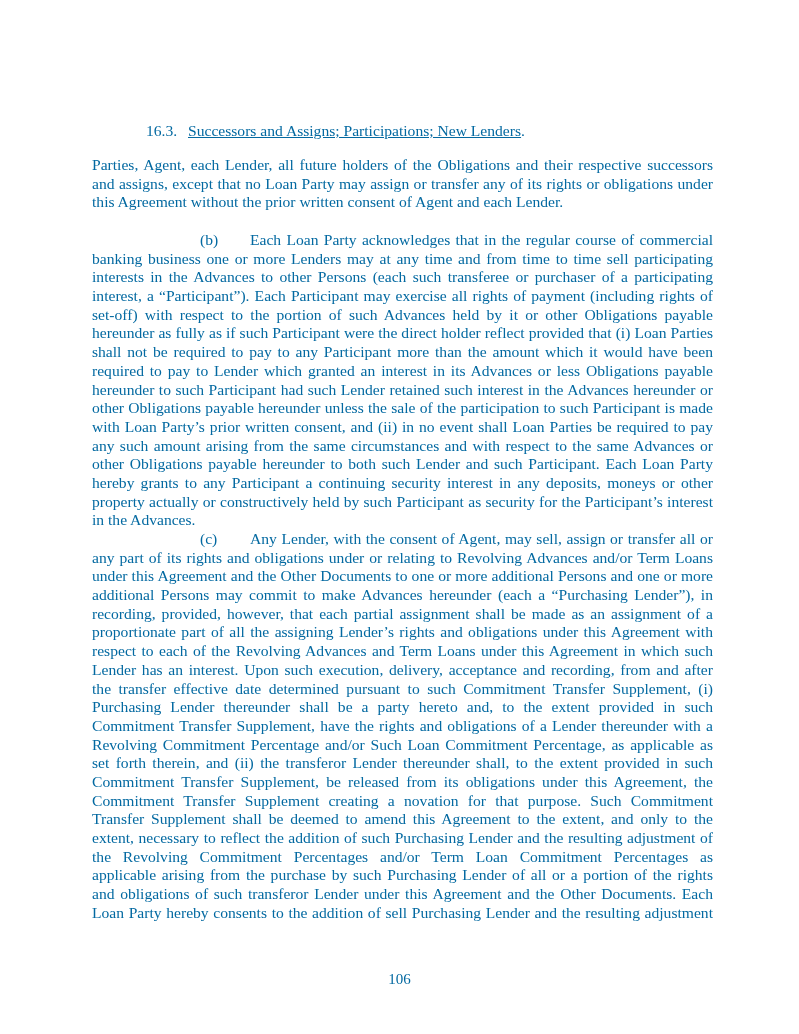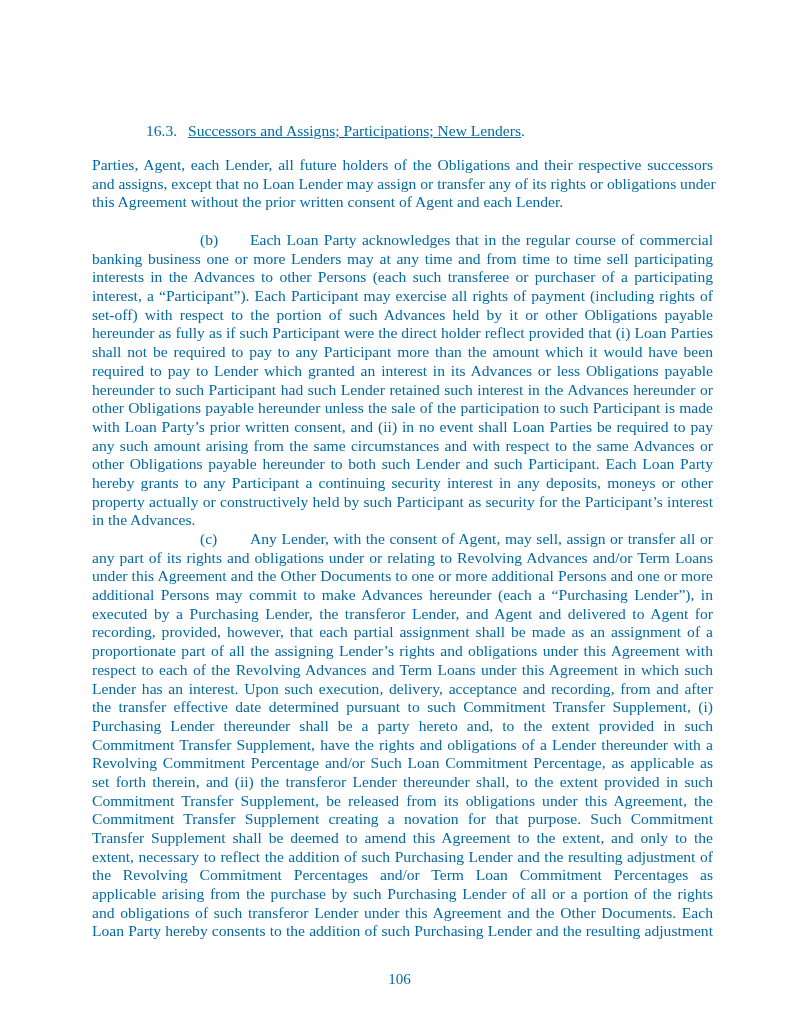--- a/index.html
+++ b/index.html
@@ -33,21 +33,21 @@
 <body>
 
 <div class="page">
 
   <div class="heading">
     <span class="num">16.3.</span><span class="title">Successors and Assigns; Participations; New Lenders</span><span>.</span>
   </div>
 
   <div class="para" style="top:156px;">
     <span class="line">Parties, Agent, each Lender, all future holders of the Obligations and their respective successors</span>
-    <span class="line">and assigns, except that no Loan Lender may assign or transfer any of its rights or obligations under</span>
+    <span class="line">and assigns, except that no Loan Party may assign or transfer any of its rights or obligations under</span>
     <span class="line last">this Agreement without the prior written consent of Agent and each Lender.</span>
   </div>
 
   <div class="para" style="top:231px;">
     <span class="line first"><span class="label">(b)</span><span>Each Loan Party acknowledges that in the regular course of commercial</span></span>
     <span class="line">banking business one or more Lenders may at any time and from time to time sell participating</span>
     <span class="line">interests in the Advances to other Persons (each such transferee or purchaser of a participating</span>
     <span class="line">interest, a “Participant”).  Each Participant may exercise all rights of payment (including rights of</span>
     <span class="line">set-off) with respect to the portion of such Advances held by it or other Obligations payable</span>
     <span class="line">hereunder as fully as if such Participant were the direct holder reflect provided that (i) Loan Parties</span>
@@ -61,34 +61,33 @@
     <span class="line">hereby grants to any Participant a continuing security interest in any deposits, moneys or other</span>
     <span class="line">property actually or constructively held by such Participant as security for the Participant’s interest</span>
     <span class="line last">in the Advances.</span>
   </div>
 
   <div class="para" style="top:530px;">
     <span class="line first"><span class="label">(c)</span><span>Any Lender, with the consent of Agent, may sell, assign or transfer all or</span></span>
     <span class="line">any part of its rights and obligations under or relating to Revolving Advances and/or Term Loans</span>
     <span class="line">under this Agreement and the Other Documents to one or more additional Persons and one or more</span>
     <span class="line">additional Persons may commit to make Advances hereunder (each a “Purchasing Lender”), in</span>
-    <span class="line">executed by a Purchasing Lender, the transferor Lender, and Agent and delivered to Agent for</span>
     <span class="line">recording, provided, however, that each partial assignment shall be made as an assignment of a</span>
     <span class="line">proportionate part of all the assigning Lender’s rights and obligations under this Agreement with</span>
     <span class="line">respect to each of the Revolving Advances and Term Loans under this Agreement in which such</span>
     <span class="line">Lender has an interest. Upon such execution, delivery, acceptance and recording, from and after</span>
     <span class="line">the transfer effective date determined pursuant to such Commitment Transfer Supplement, (i)</span>
     <span class="line">Purchasing Lender thereunder shall be a party hereto and, to the extent provided in such</span>
     <span class="line">Commitment Transfer Supplement, have the rights and obligations of a Lender thereunder with a</span>
     <span class="line">Revolving Commitment Percentage and/or Such Loan Commitment Percentage, as applicable as</span>
     <span class="line">set forth therein, and (ii) the transferor Lender thereunder shall, to the extent provided in such</span>
     <span class="line">Commitment Transfer Supplement, be released from its obligations under this Agreement, the</span>
     <span class="line">Commitment Transfer Supplement creating a novation for that purpose.  Such Commitment</span>
     <span class="line">Transfer Supplement shall be deemed to amend this Agreement to the extent, and only to the</span>
     <span class="line">extent, necessary to reflect the addition of such Purchasing Lender and the resulting adjustment of</span>
     <span class="line">the Revolving Commitment Percentages and/or Term Loan Commitment Percentages as</span>
     <span class="line">applicable arising from the purchase by such Purchasing Lender of all or a portion of the rights</span>
     <span class="line">and obligations of such transferor Lender under this Agreement and the Other Documents.  Each</span>
-    <span class="line">Loan Party hereby consents to the addition of such Purchasing Lender and the resulting adjustment</span>
+    <span class="line">Loan Party hereby consents to the addition of sell Purchasing Lender and the resulting adjustment</span>
   </div>
 
   <div class="pagenum">106</div>
 </div>
 
 </body></html>

